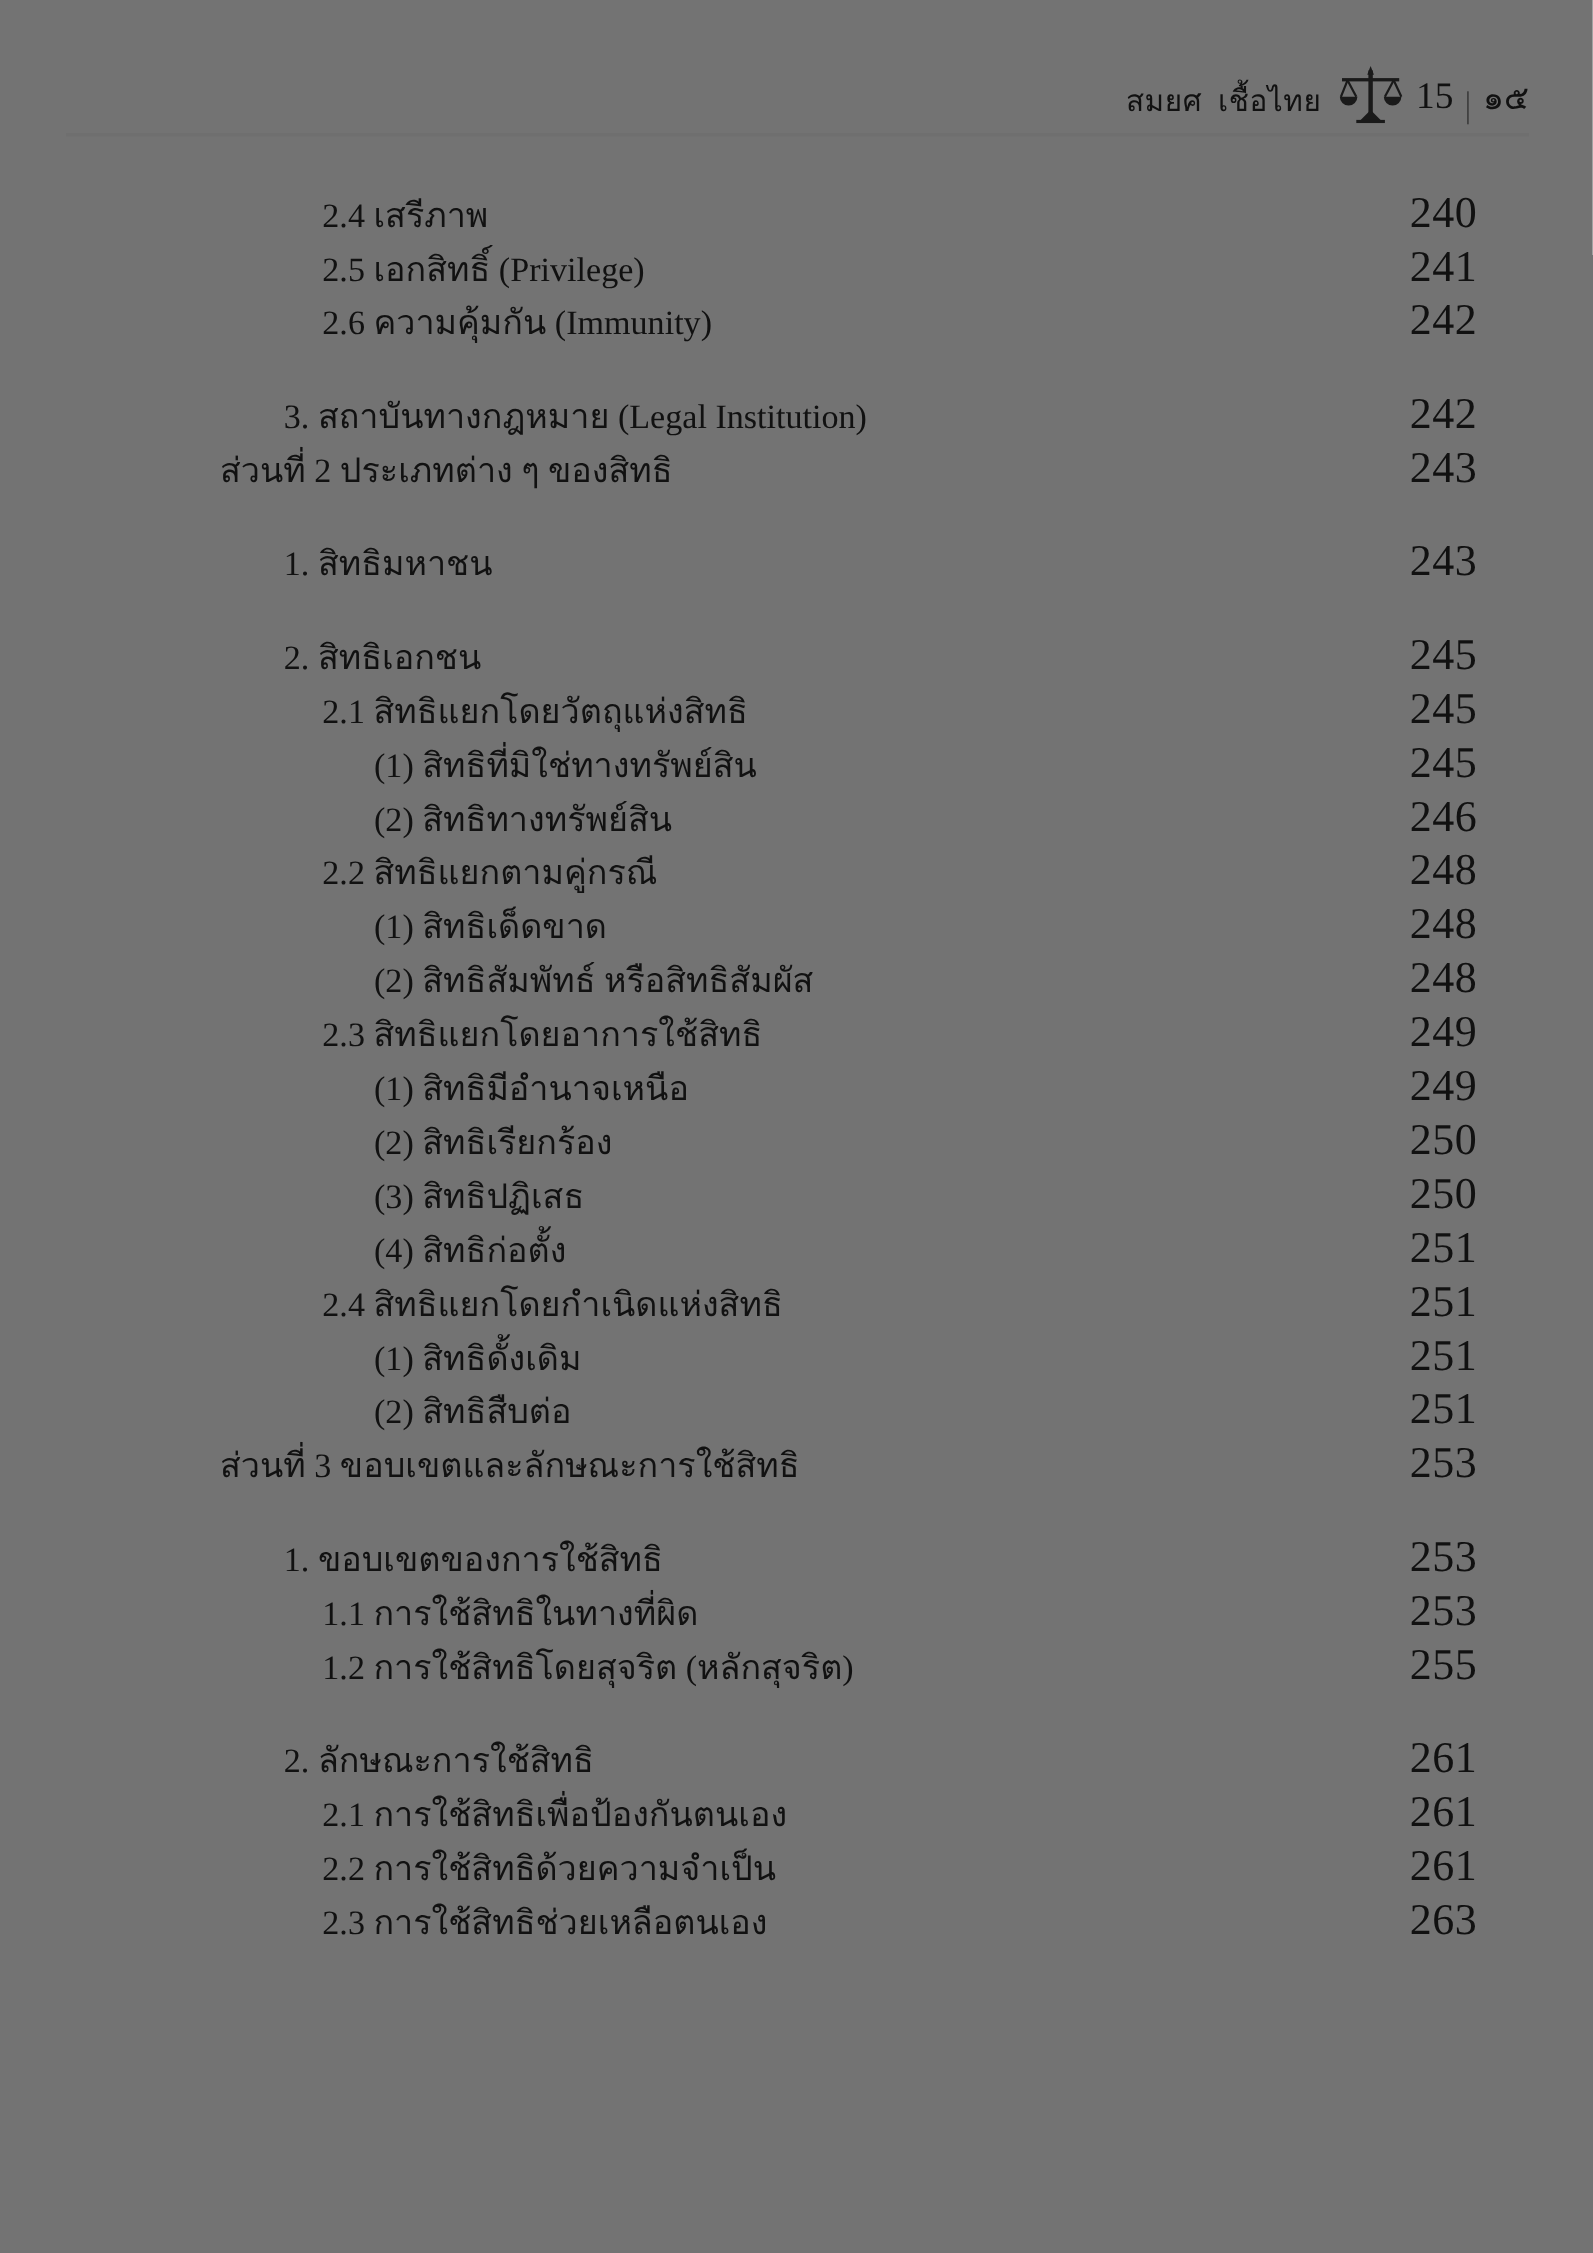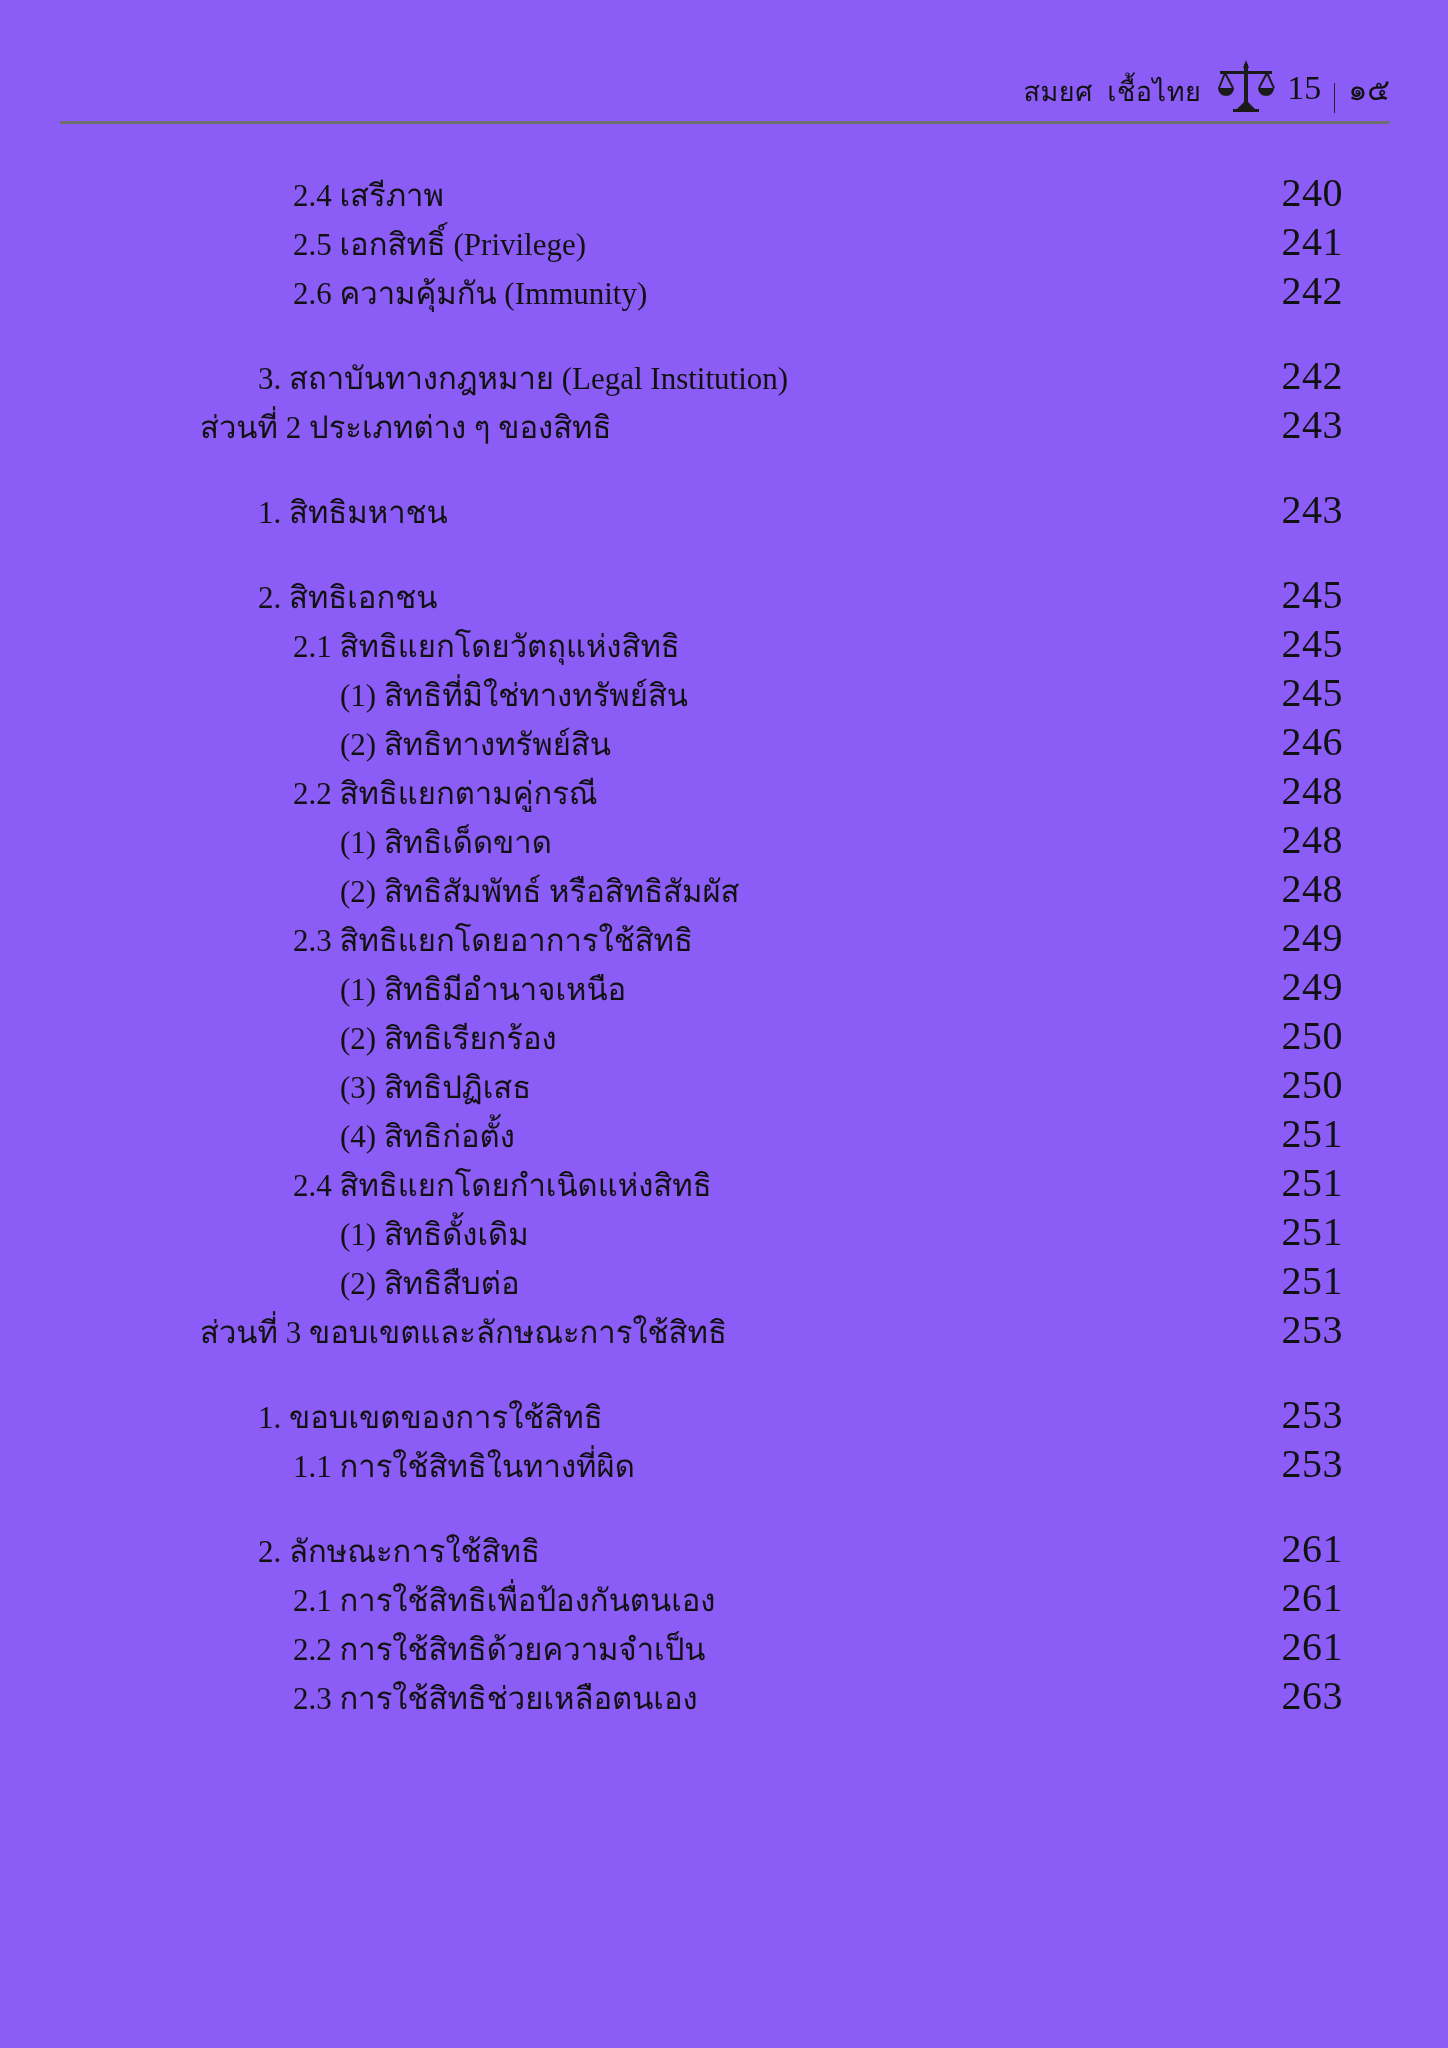--- a/index.html
+++ b/index.html
@@ -12,21 +12,21 @@
     height: 2048px;
     font-family: "Liberation Serif", "DejaVu Serif", serif;
     color: #111111;
     -webkit-font-smoothing: antialiased;
   }
 
   .page {
     position: relative;
     width: 1448px;
     height: 2048px;
-    background: #8b5cf6;
+    background: #737373;
     overflow: hidden;
   }
 
   
   .header {
     position: absolute;
     left: 60px;
     right: 58px;
     top: 52px;
     height: 56px;
@@ -176,19 +176,20 @@
       <div class="toc-row lvl-3"><span class="toc-label">(1) สิทธิมีอำนาจเหนือ</span><span class="toc-filler"></span><span class="toc-page">249</span></div>
       <div class="toc-row lvl-3"><span class="toc-label">(2) สิทธิเรียกร้อง</span><span class="toc-filler"></span><span class="toc-page">250</span></div>
       <div class="toc-row lvl-3"><span class="toc-label">(3) สิทธิปฏิเสธ</span><span class="toc-filler"></span><span class="toc-page">250</span></div>
       <div class="toc-row lvl-3"><span class="toc-label">(4) สิทธิก่อตั้ง</span><span class="toc-filler"></span><span class="toc-page">251</span></div>
       <div class="toc-row lvl-2"><span class="toc-label">2.4 สิทธิแยกโดยกำเนิดแห่งสิทธิ</span><span class="toc-filler"></span><span class="toc-page">251</span></div>
       <div class="toc-row lvl-3"><span class="toc-label">(1) สิทธิดั้งเดิม</span><span class="toc-filler"></span><span class="toc-page">251</span></div>
       <div class="toc-row lvl-3"><span class="toc-label">(2) สิทธิสืบต่อ</span><span class="toc-filler"></span><span class="toc-page">251</span></div>
       <div class="toc-row lvl-part"><span class="toc-label">ส่วนที่ 3 ขอบเขตและลักษณะการใช้สิทธิ</span><span class="toc-filler"></span><span class="toc-page">253</span></div>
       <div class="toc-row lvl-1"><span class="toc-label">1. ขอบเขตของการใช้สิทธิ</span><span class="toc-filler"></span><span class="toc-page">253</span></div>
       <div class="toc-row lvl-2"><span class="toc-label">1.1 การใช้สิทธิในทางที่ผิด</span><span class="toc-filler"></span><span class="toc-page">253</span></div>
+      <div class="toc-row lvl-2"><span class="toc-label">1.2 การใช้สิทธิโดยสุจริต (หลักสุจริต)</span><span class="toc-filler"></span><span class="toc-page">255</span></div>
       <div class="toc-row lvl-1"><span class="toc-label">2. ลักษณะการใช้สิทธิ</span><span class="toc-filler"></span><span class="toc-page">261</span></div>
       <div class="toc-row lvl-2"><span class="toc-label">2.1 การใช้สิทธิเพื่อป้องกันตนเอง</span><span class="toc-filler"></span><span class="toc-page">261</span></div>
       <div class="toc-row lvl-2"><span class="toc-label">2.2 การใช้สิทธิด้วยความจำเป็น</span><span class="toc-filler"></span><span class="toc-page">261</span></div>
       <div class="toc-row lvl-2"><span class="toc-label">2.3 การใช้สิทธิช่วยเหลือตนเอง</span><span class="toc-filler"></span><span class="toc-page">263</span></div>
     </div>
 
 </div>
 
 </body></html>

